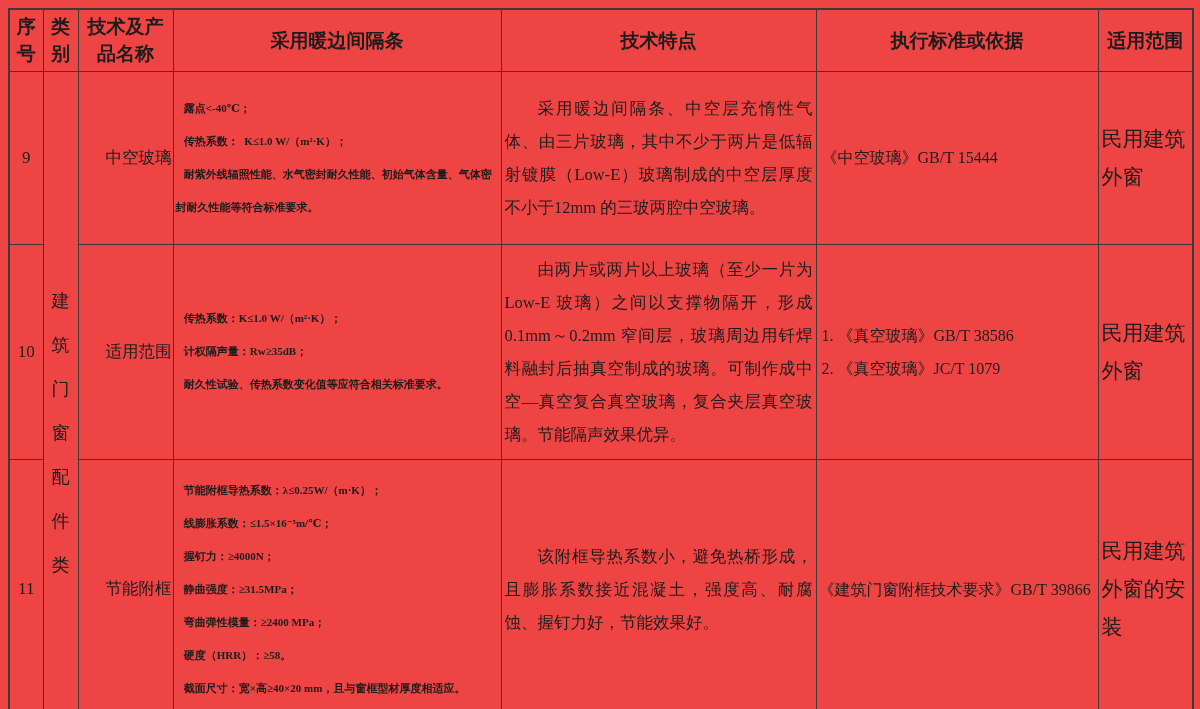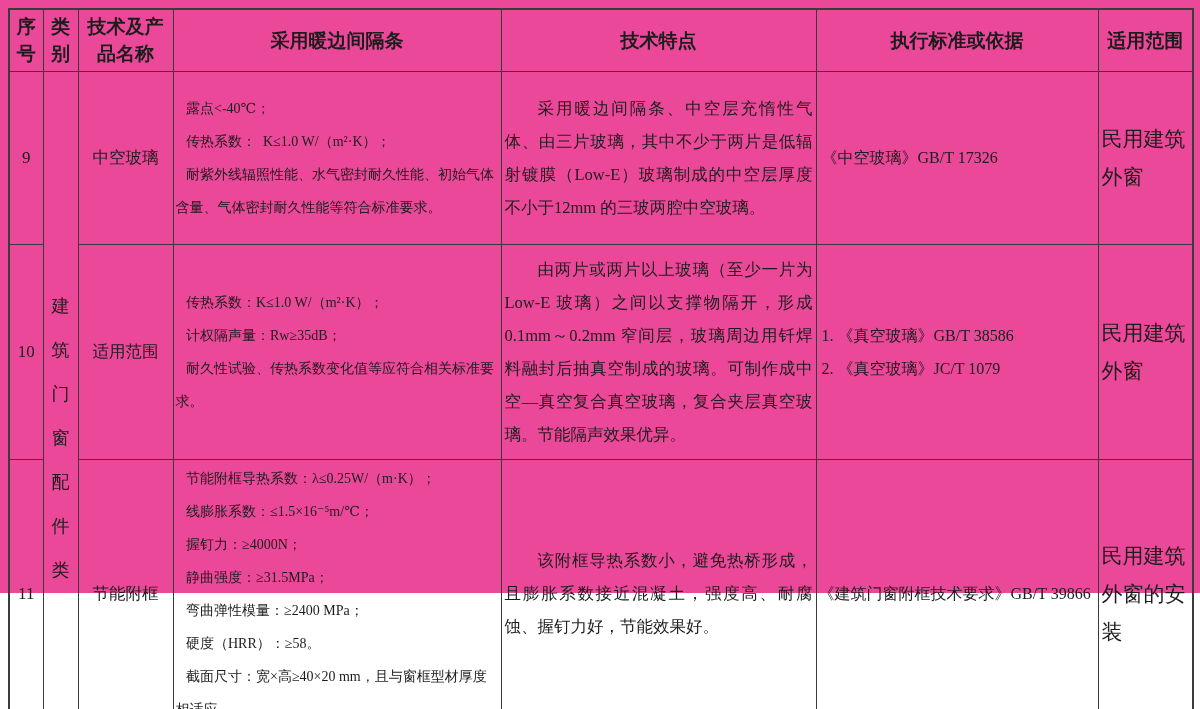--- a/index.html
+++ b/index.html
@@ -6,22 +6,22 @@
     margin: 0;
     padding: 0;
     background: #ffffff;
     width: 1200px;
     height: 709px;
     font-family: "Liberation Serif", "DejaVu Serif", serif;
     color: #1c1c1c;
   }
   .page {
     width: 1200px;
-    height: 593px;
-    background: #ec4899;
+    height: 709px;
+    background: #ef4444;
     box-sizing: border-box;
     padding: 8px;
   }
   table.spec-table {
     border-collapse: collapse;
     table-layout: fixed;
     width: 1184px;
     border: 2px solid #3a3a3a;
   }
   .spec-table th, .spec-table td {
@@ -68,25 +68,26 @@
     font-size: 18px;
   }
   .char-col div {
     height: 44px;
     line-height: 44px;
     text-align: center;
   }
   td.cell-prod {
     font-size: 16.5px;
     padding-left: 14px;
-    text-align: left;
+    text-align: right;
   }
   td.cell-perf {
     padding: 2px 2px;
-    font-size: 14px;
+    font-size: 11px;
+    font-weight: bold;
   }
   td.cell-perf .p {
     text-indent: 0.75em;
     line-height: 33px;
     white-space: pre-wrap;
   }
   td.cell-feat {
     padding: 8px 3px;
     font-size: 16.5px;
   }
@@ -155,21 +156,21 @@
         <td class="cell-prod">中空玻璃</td>
         <td class="cell-perf">
           <div class="p">露点&lt;-40℃；</div>
           <div class="p">传热系数：  K≤1.0 W/（m²·K）；</div>
           <div class="p">耐紫外线辐照性能、水气密封耐久性能、初始气体含量、气体密封耐久性能等符合标准要求。</div>
         </td>
         <td class="cell-feat">
           <div class="p">采用暖边间隔条、中空层充惰性气体、由三片玻璃，其中不少于两片是低辐射镀膜（Low-E）玻璃制成的中空层厚度不小于12mm 的三玻两腔中空玻璃。</div>
         </td>
         <td class="cell-std">
-          <div class="std-line">《中空玻璃》GB/T 17326</div>
+          <div class="std-line">《中空玻璃》GB/T 15444</div>
         </td>
         <td class="cell-scope">民用建筑外窗</td>
       </tr>
 
       <tr class="row-10">
         <td class="cell-no">10</td>
         <td class="cell-prod">适用范围</td>
         <td class="cell-perf">
           <div class="p">传热系数：K≤1.0 W/（m²·K）；</div>
           <div class="p">计权隔声量：Rw≥35dB；</div>

